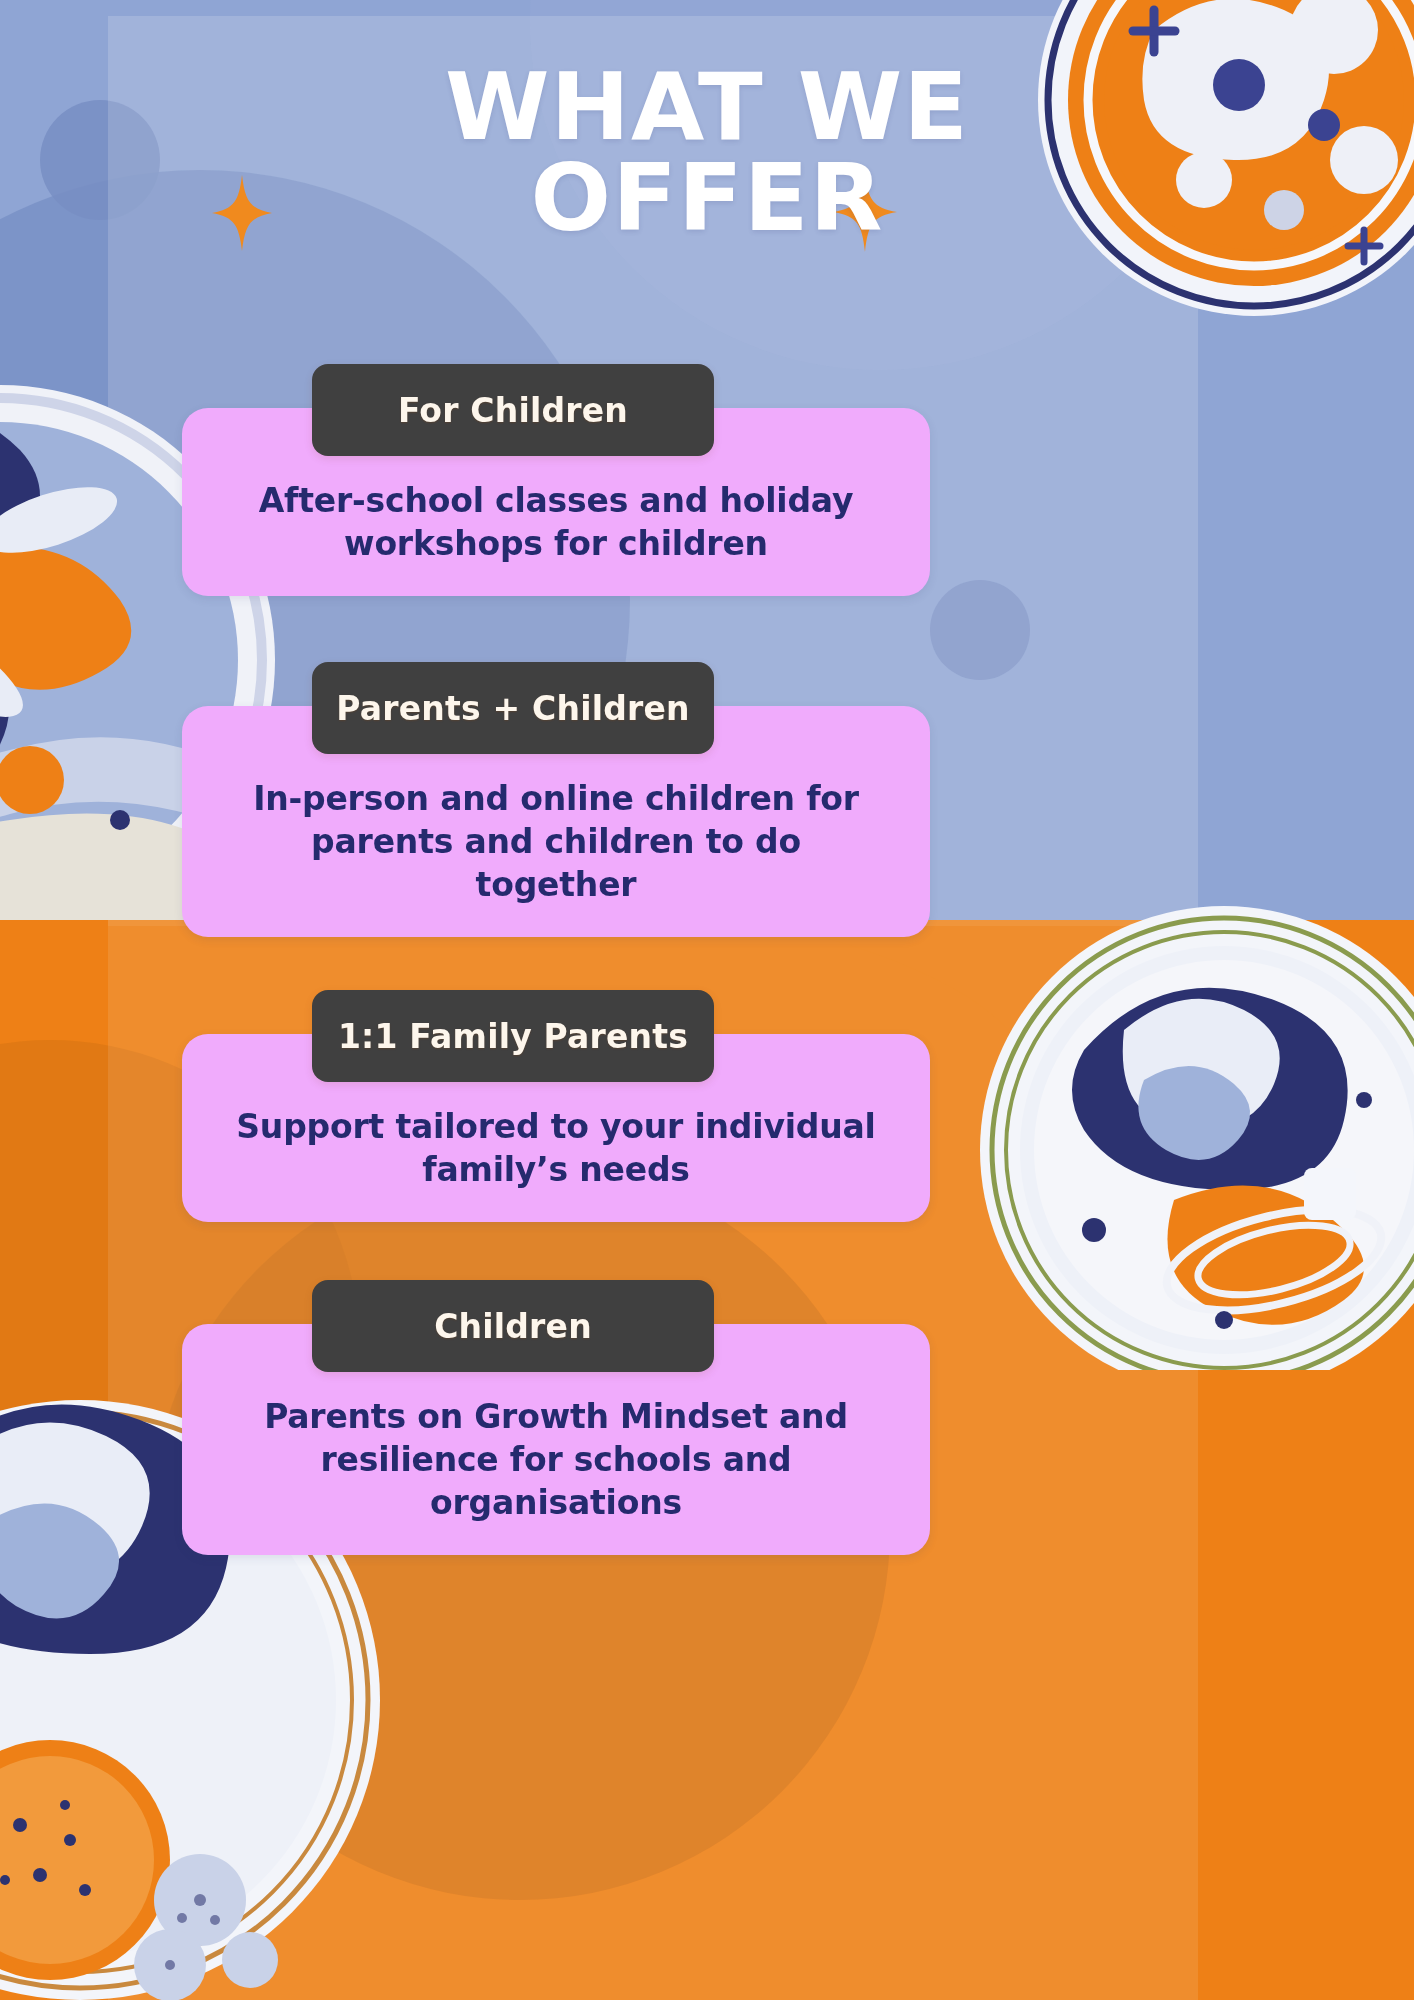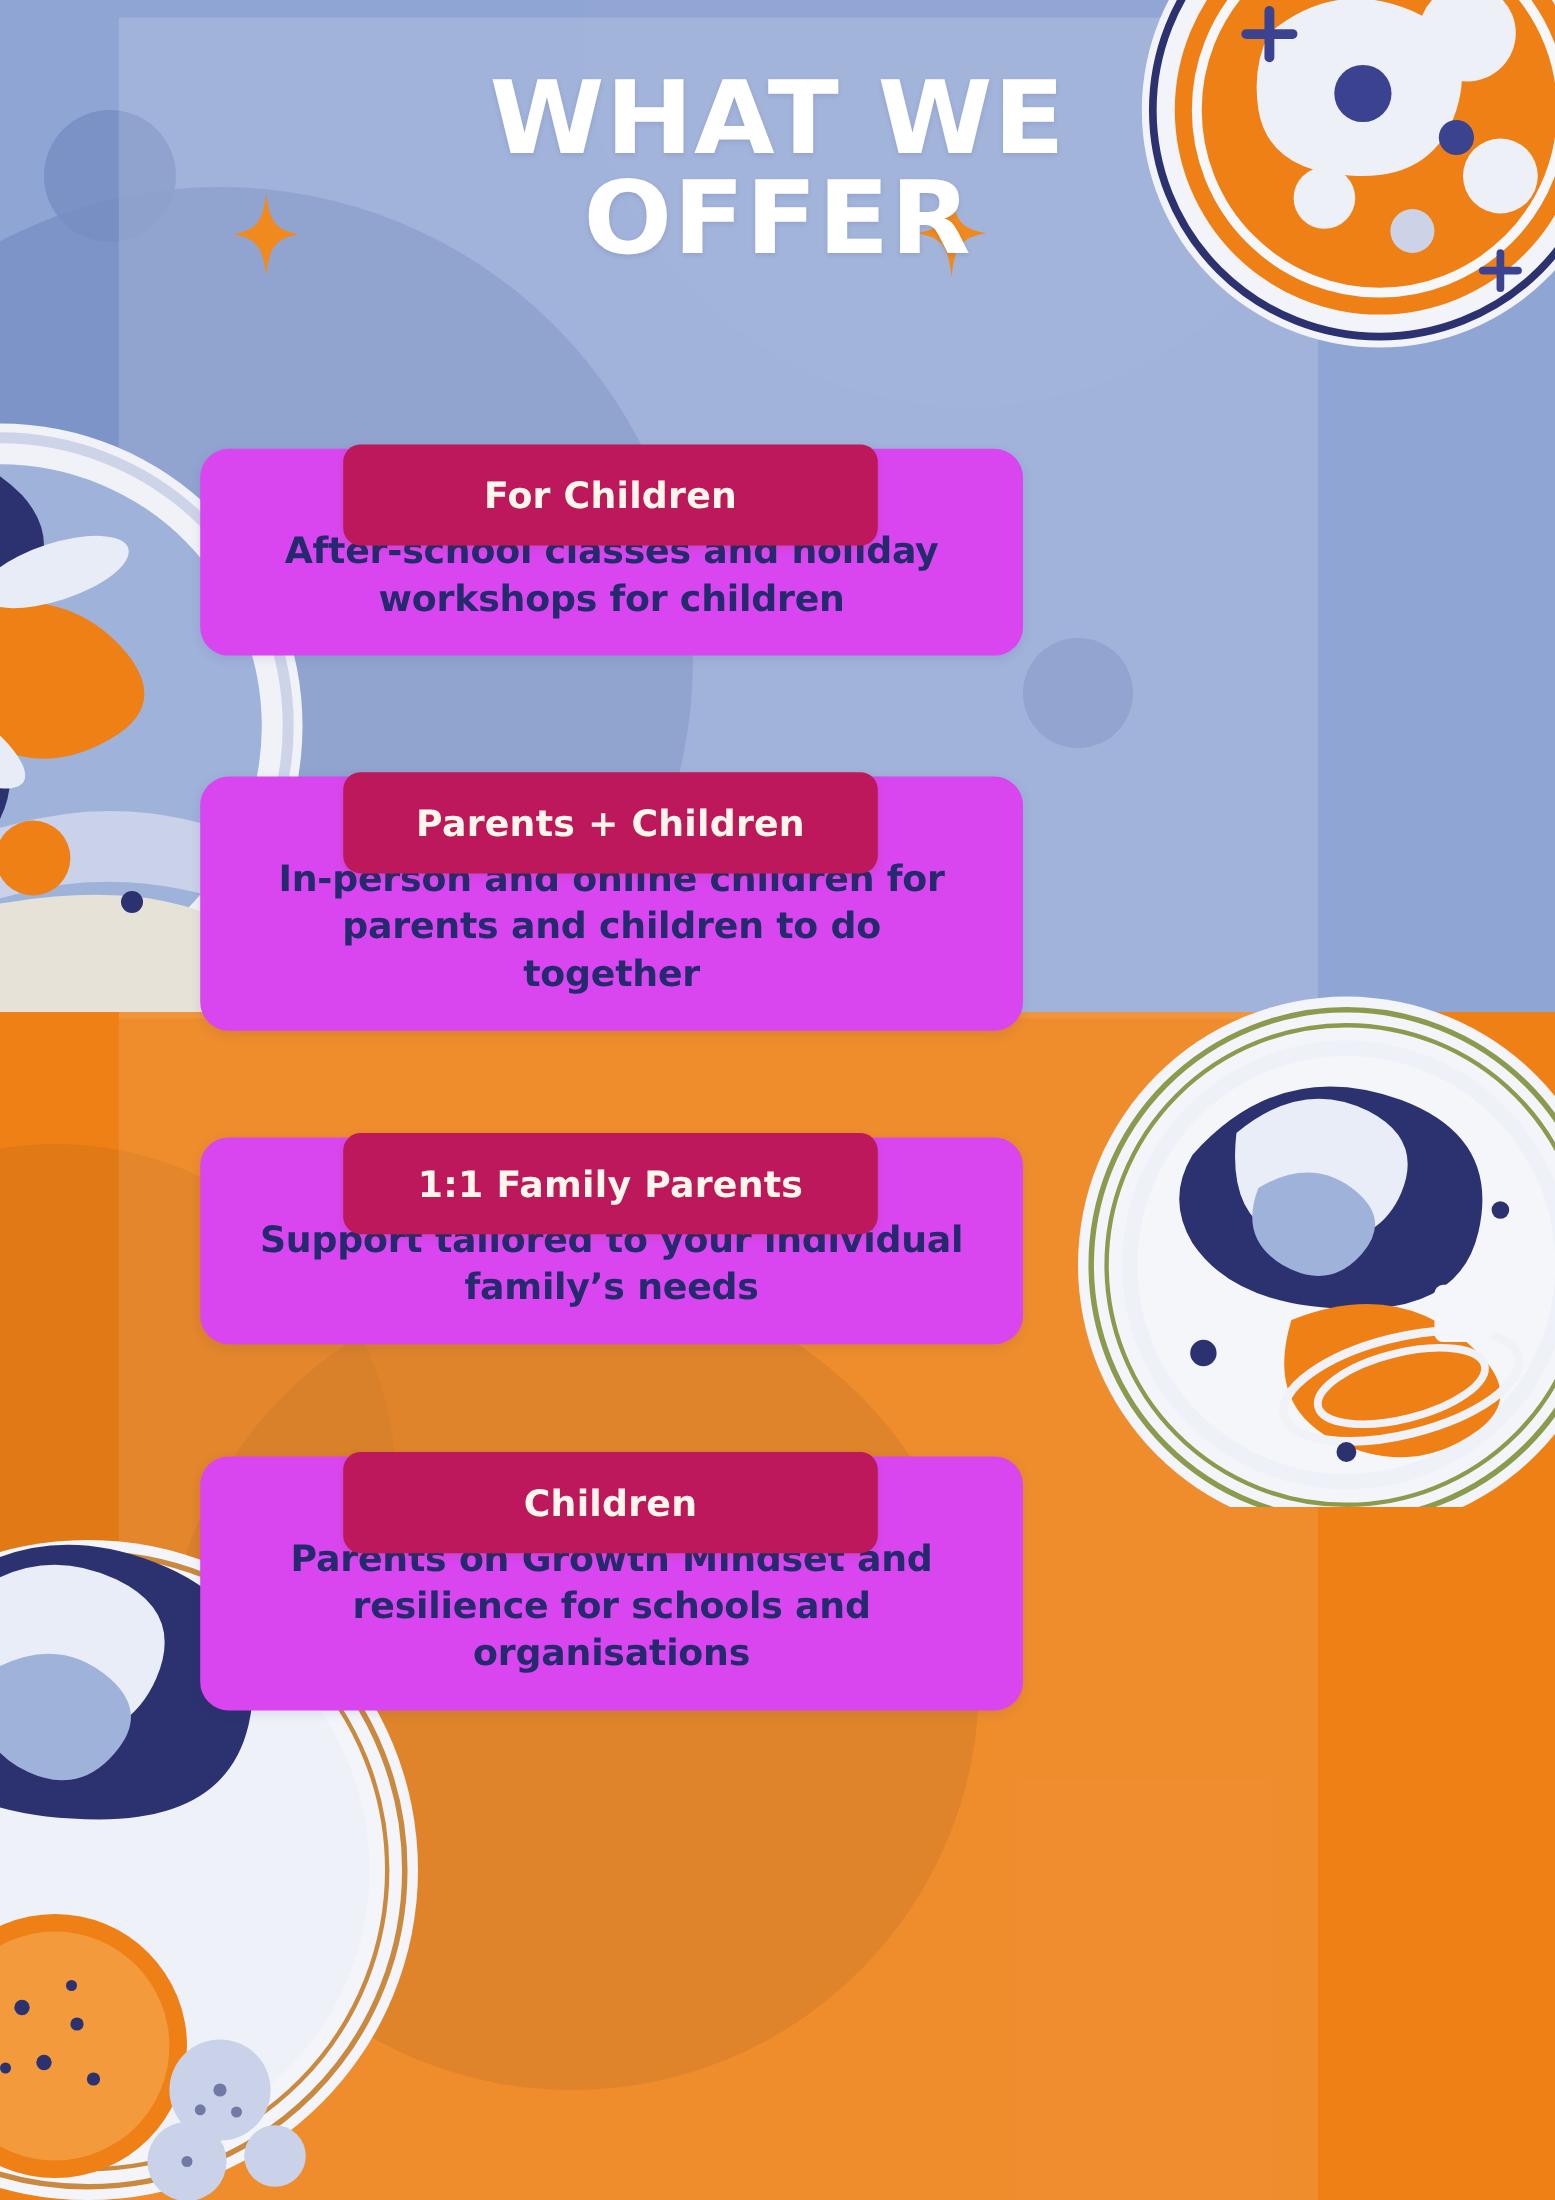--- a/index.html
+++ b/index.html
@@ -73,42 +73,41 @@
     white-space:pre-line;
     z-index:6;
   }
 
   
   .cards { position:absolute; left:0; top:0; width:1414px; height:2000px; z-index:5; }
   .card { position:absolute; }
   .card-body {
     position:absolute; left:0; top:44px;
     width:748px;
-    background:#d946ef;
+    background:#f0abfc;
     border-radius:26px;
     box-shadow:0 3px 10px rgba(40,45,95,0.10);
   }
   .card-desc {
     color:#252a6e;
     font-family:"DejaVu Sans", sans-serif;
     font-weight:700;
     font-size:33px;
     line-height:1.30;
     text-align:center;
     padding:72px 46px 30px;
     letter-spacing:-0.2px;
   }
   .pill {
     position:absolute; top:0; left:130px;
-    width:486px; height:92px;
-    background:#be185d;
+    width:402px; height:92px;
+    background:#404040;
     border-radius:16px;
     display:flex; align-items:center; justify-content:center;
     box-shadow:0 3px 8px rgba(120,60,0,0.12);
-    margin-top:40px;
   }
   .pill-label {
     color:#fdf6ec;
     font-family:"DejaVu Sans", sans-serif;
     font-weight:700;
     font-size:33px;
     letter-spacing:0.2px;
     text-shadow:0 1px 2px rgba(150,70,0,0.22);
   }
 

